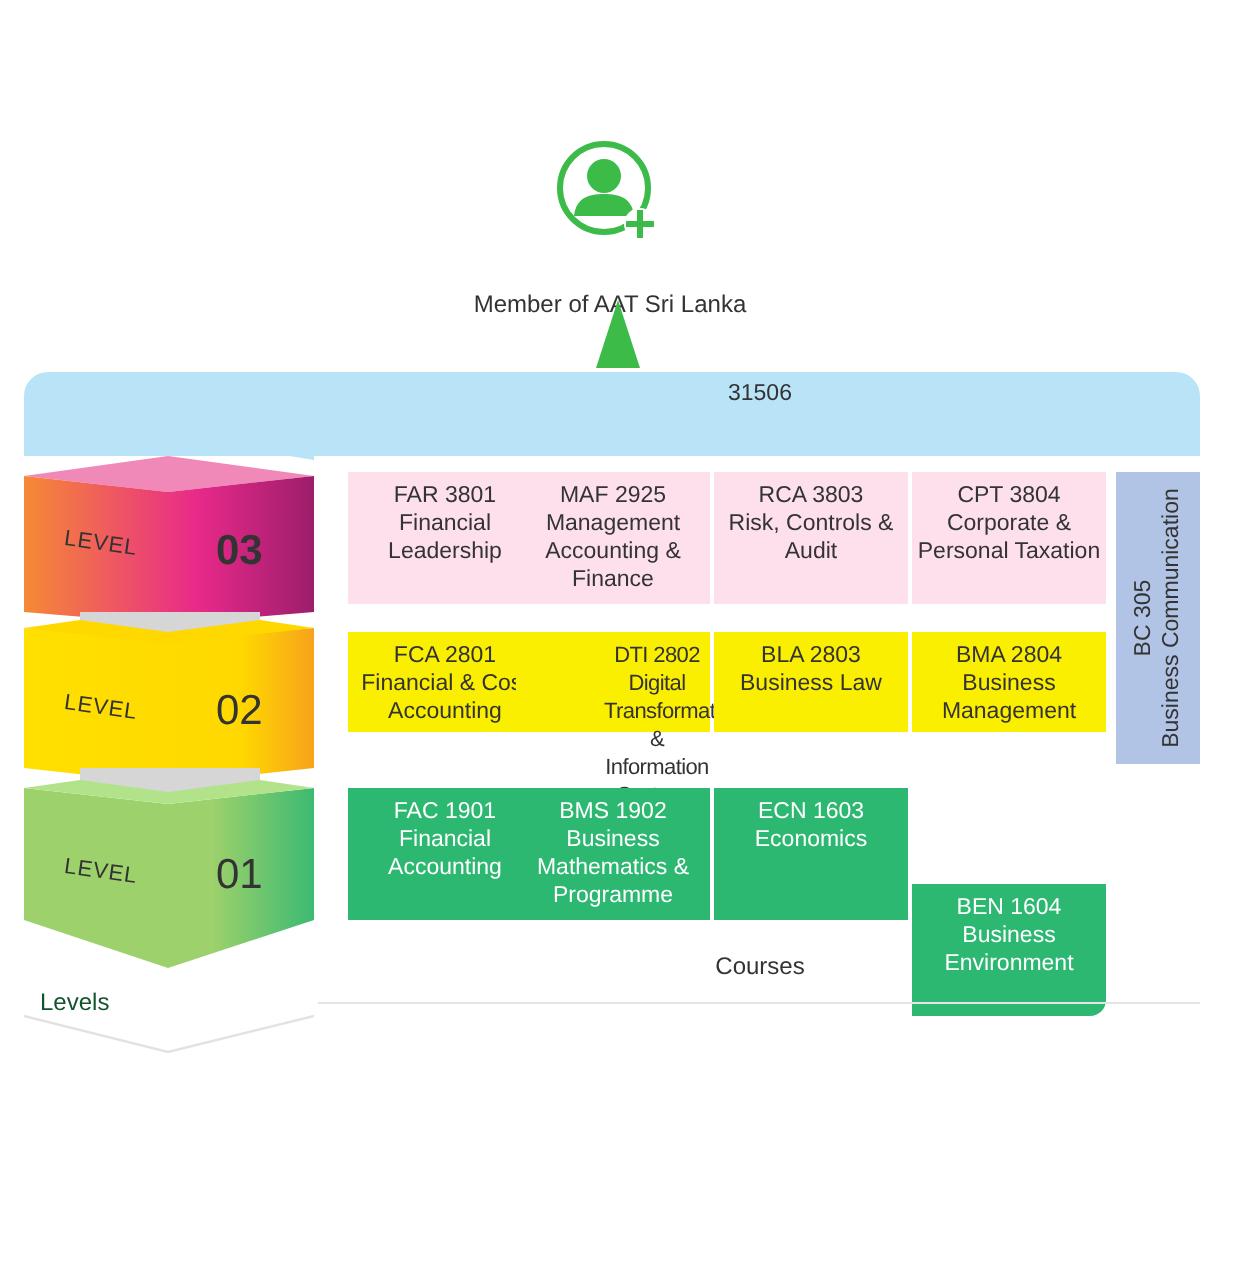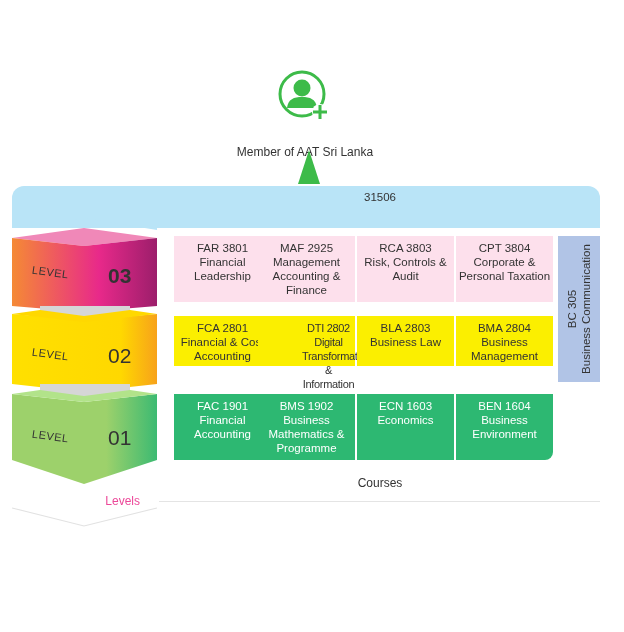--- a/index.html
+++ b/index.html
@@ -21,37 +21,37 @@
   #banner-text { left:160px; top:190px; width:440px; text-align:center; font-size:11.5px;
                  line-height:15px; color:#333; }
 
   
   .cell { position:absolute; width:97px; box-sizing:border-box; text-align:center;
           font-size:11.5px; line-height:14px; padding-top:5px; }
   .pink { background:#fde0ec; color:#333; height:66px; top:236px; }
   .yellow { background:#fbef00; color:#333; height:50px; top:316px; }
   .green { background:#2db872; color:#ffffff; height:66px; top:394px; }
   .c1 { left:174px; } .c2 { left:258px; } .c3 { left:357px; } .c4 { left:456px; }
-  .green.c4 { border-bottom-right-radius:8px; }
+  .green.c4 { border-bottom-right-radius:8px;margin-top:48px; }
   .cell span { display:block; }
 
   #bc-cell { left:558px; top:236px; width:42px; height:146px; background:#b1c4e6; }
   #bc-text { position:absolute; left:50%; top:50%; width:146px;
              transform:translate(-50%,-50%) rotate(-90deg); text-align:center;
              font-size:11.5px; line-height:14px; color:#333; }
   #bc-text span { display:block; }
 
   
   .cube { position:absolute; left:12px; width:145px; }
   .cube svg { position:absolute; left:0; top:0; }
   .cube-level { position:absolute; left:20px; font-size:11px; letter-spacing:0.5px; color:#333;
                 transform:rotate(8deg); }
   .cube-num { position:absolute; left:96px; font-size:21px; color:#333; }
 
-  #levels-label { left:20px; top:494px; width:120px; text-align:right; font-size:12px; color:#ec4899; }
+  #levels-label { left:20px; top:494px; width:120px; text-align:left; font-size:12px; color:#14532d; }
   #courses-label { left:300px; top:476px; width:160px; text-align:center; font-size:12px; color:#333; }
   #courses-line { left:159px; top:501px; width:441px; height:1px; background:#e4e4e4; }
   #levels-chevron { left:12px; top:500px; width:145px; height:28px; }
 </style>
 </head>
 <body>
 
 <svg id="member-icon" class="abs" viewBox="0 0 56 56">
   <circle cx="26" cy="26" r="22" fill="none" stroke="#3dbb49" stroke-width="3"></circle>
   <circle cx="26" cy="20" r="8.5" fill="#3dbb49"></circle>

